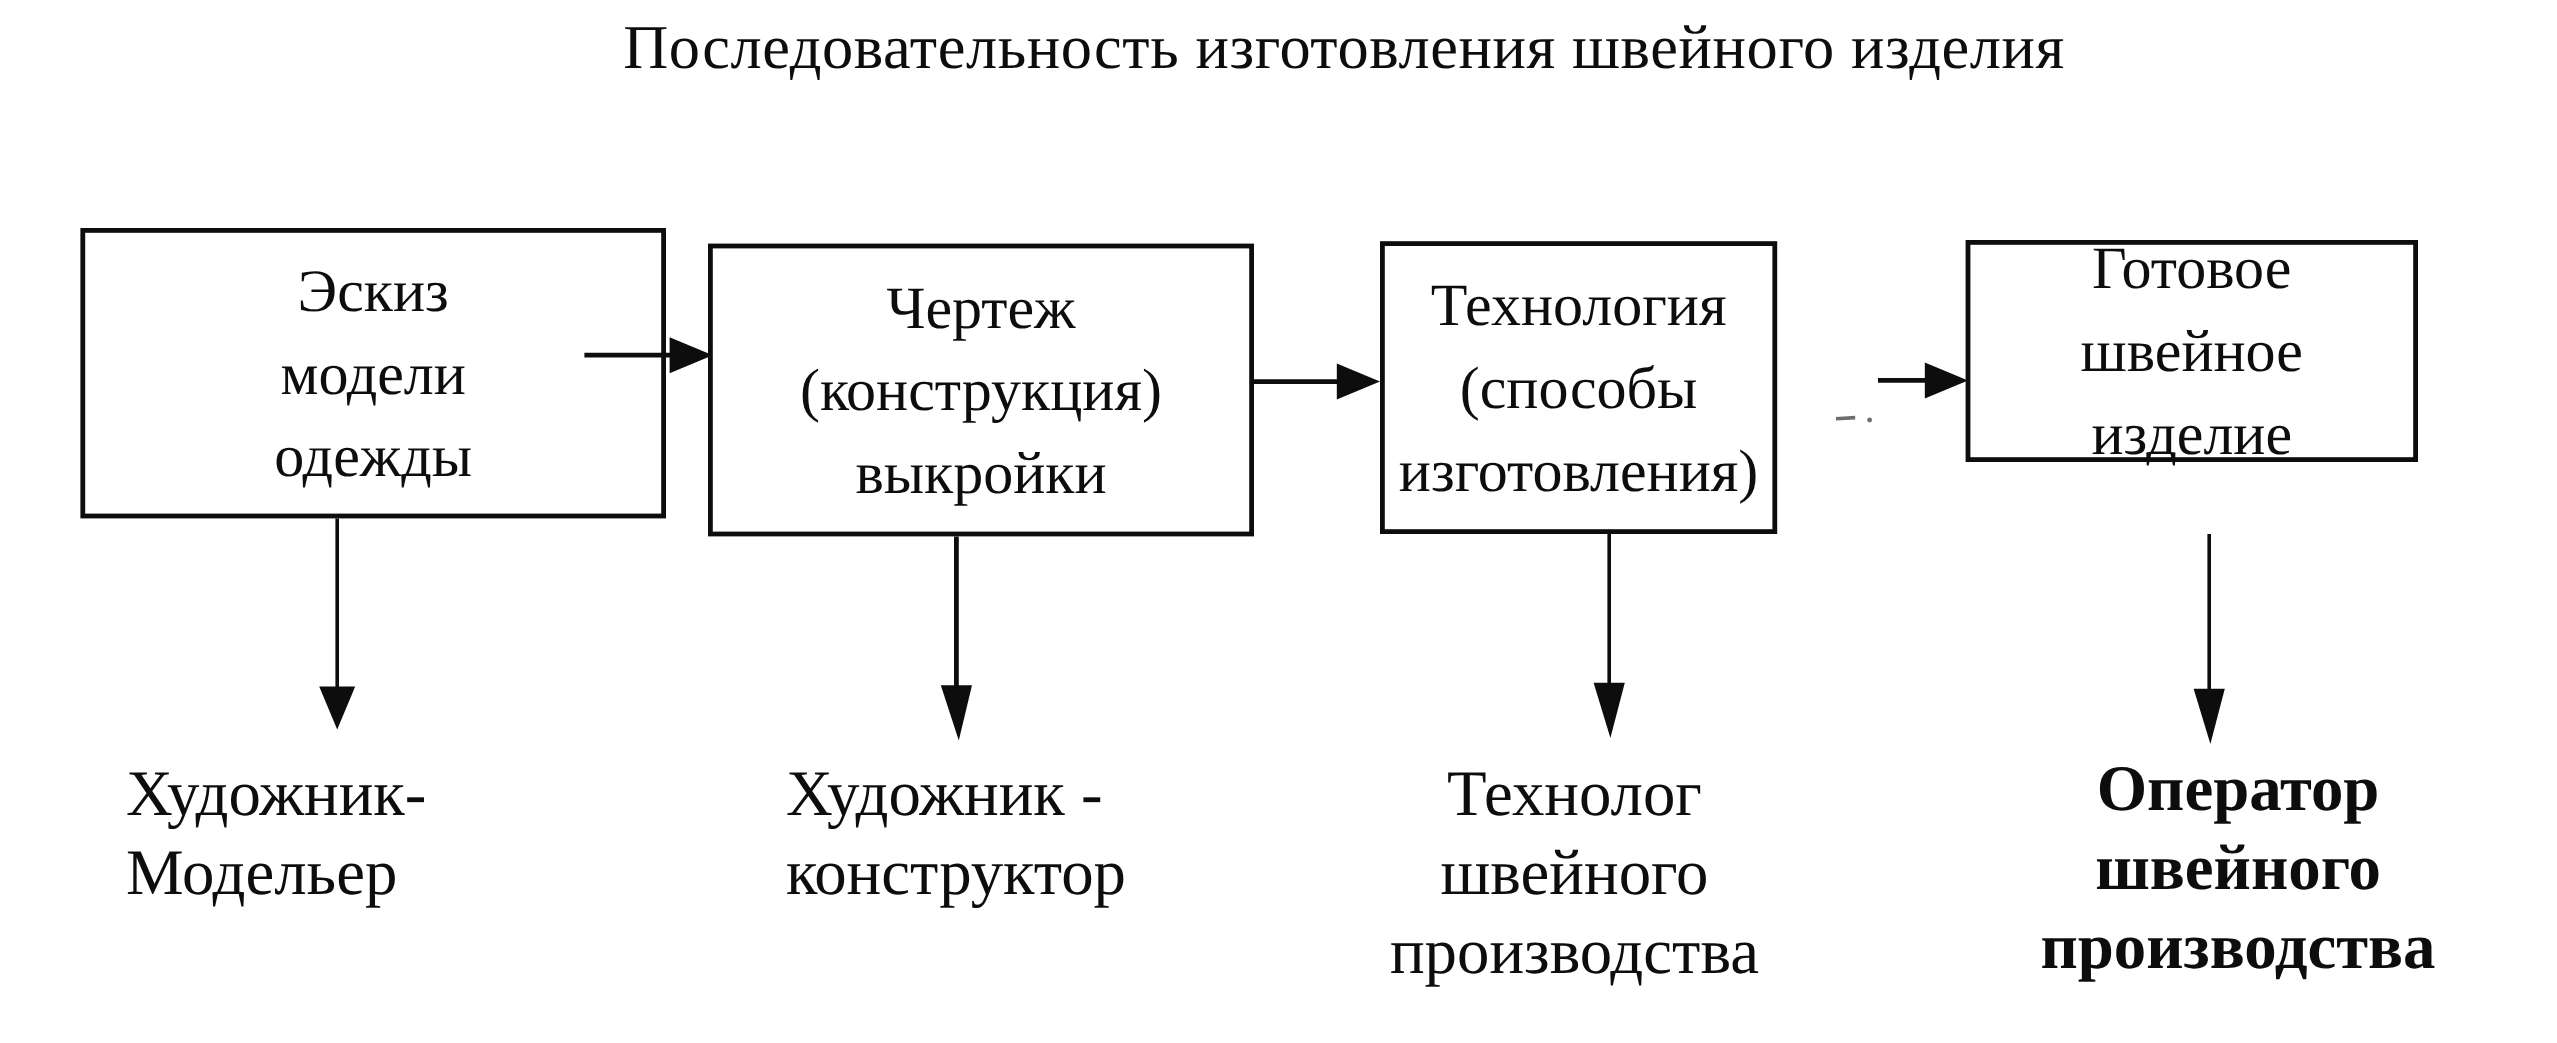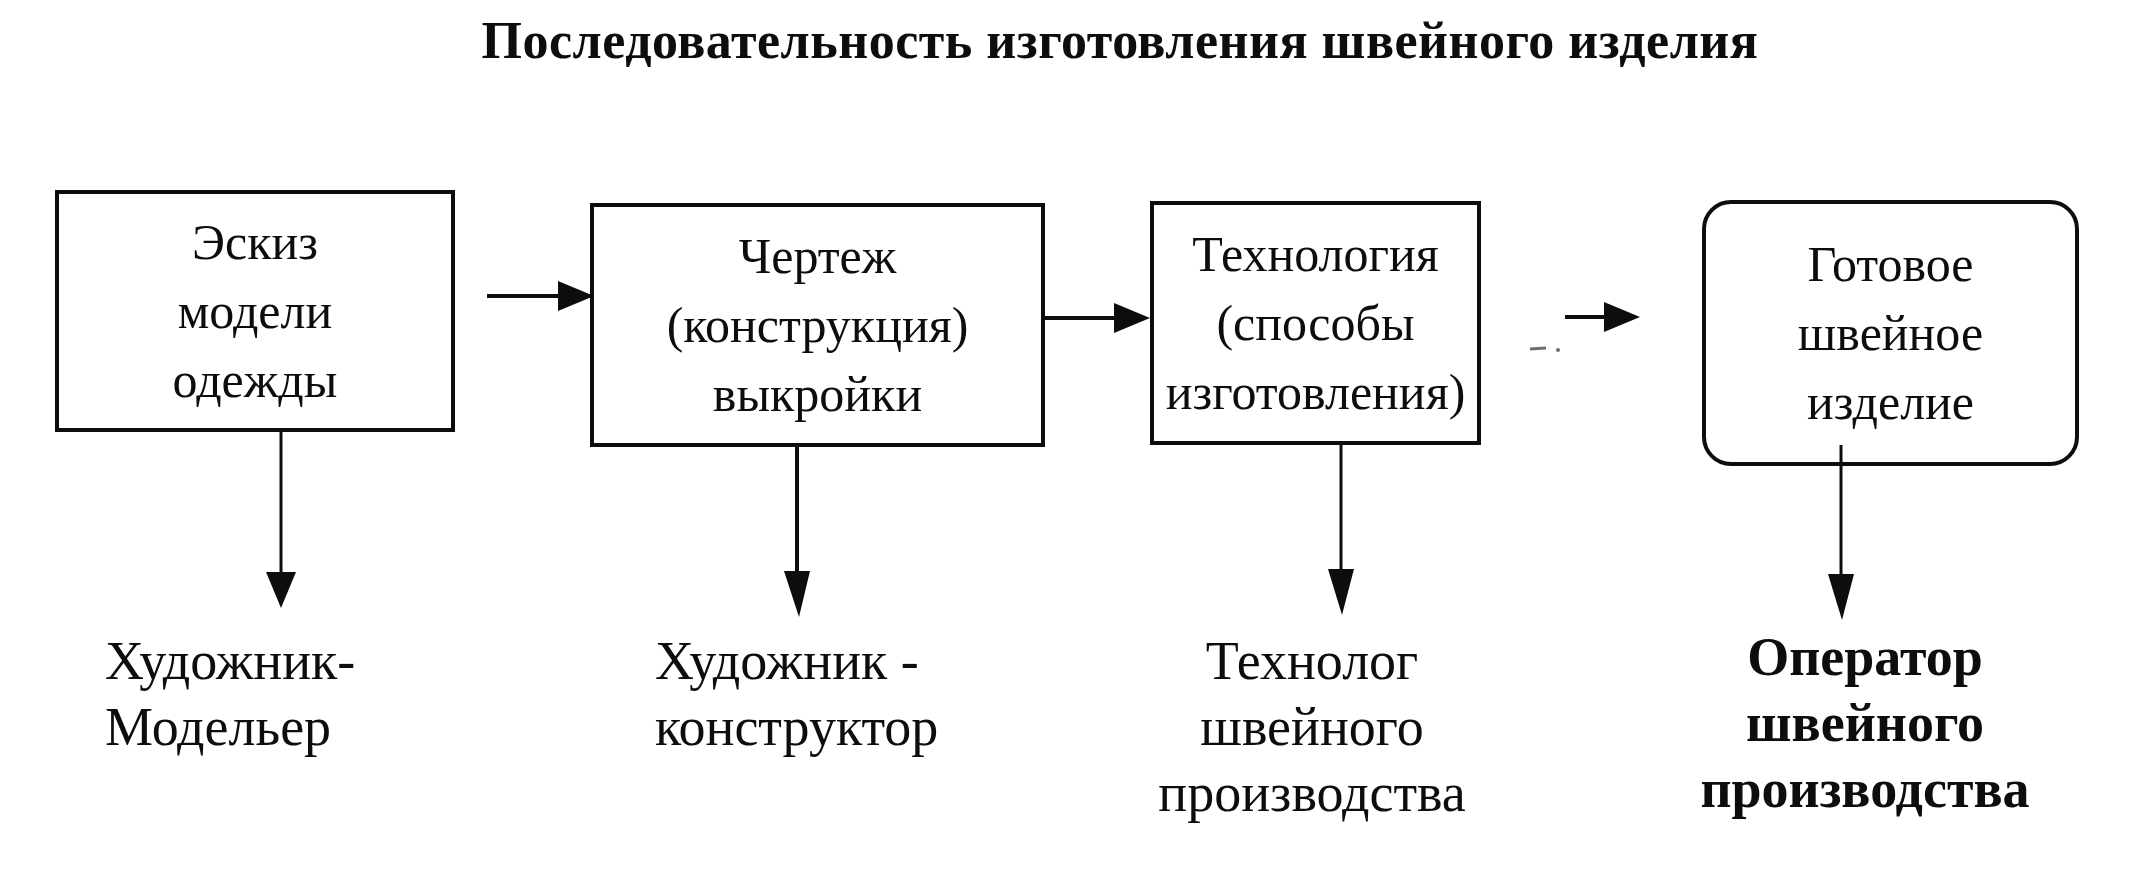--- a/index.html
+++ b/index.html
@@ -9,40 +9,40 @@
     background:#ffffff;
     font-family:"Liberation Serif","DejaVu Serif",serif;
     color:#0d0d0d;
     overflow:hidden;
   }
   .title{
     position:absolute;
     top:10px;left:1120px;
     transform:translateX(-50%);
     font-size:52px;line-height:1.2;
-    font-weight:bold;
+    font-weight:normal;
     white-space:nowrap;
     letter-spacing:0.5px;
   }
   .box{
     position:absolute;
     box-sizing:border-box;
     border:4px solid #0d0d0d;
     background:#ffffff;
     display:flex;align-items:center;justify-content:center;
     text-align:center;
   }
   .box-label{
     font-size:50px;line-height:69px;
     white-space:pre-line;
   }
-  .box1{left:55px;top:190px;width:400px;height:242px;}
+  .box1{left:67px;top:190px;width:488px;height:242px;}
   .box2{left:590px;top:203px;width:455px;height:244px;}
   .box3{left:1150px;top:201px;width:331px;height:244px;}
-  .box4{left:1702px;top:200px;width:377px;height:266px;border-radius:29px;}
+  .box4{left:1638px;top:200px;width:377px;height:185px;}
   .role{
     position:absolute;
     font-size:54px;line-height:66px;
     white-space:pre-line;
   }
   .role1{left:105px;top:628px;text-align:left;}
   .role2{left:655px;top:628px;text-align:left;}
   .role3{left:1122px;top:628px;width:380px;text-align:center;}
   .role4{left:1675px;top:624px;width:380px;text-align:center;font-weight:bold;}
   .arrows{position:absolute;left:0;top:0;}

